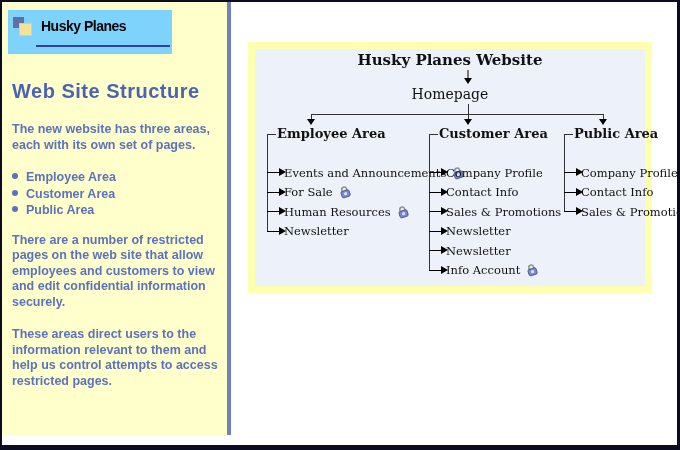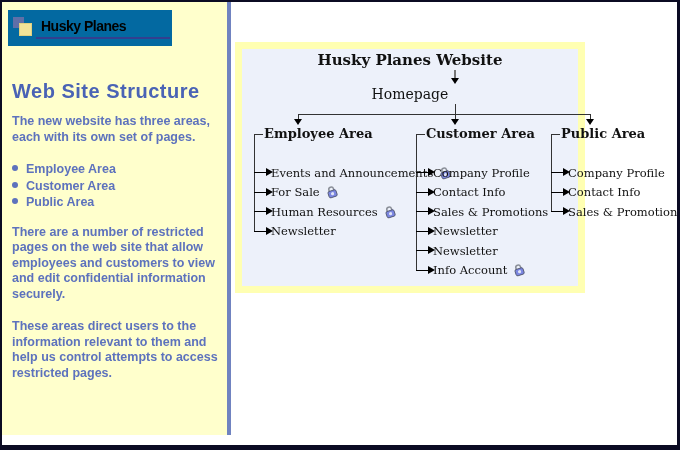--- a/index.html
+++ b/index.html
@@ -2,39 +2,39 @@
 <html><head>
 <meta charset="utf-8">
 <style>
   html,body{margin:0;padding:0;background:#fff;font-family:"Liberation Sans",sans-serif;}
   .page{position:relative;width:680px;height:450px;box-sizing:border-box;background:#fff;
         border:2px solid #0b0b23;border-right-width:3px;border-bottom-width:5px;overflow:hidden;}
 
   
   .sidebar{position:absolute;left:0;top:0;width:229px;height:433px;box-sizing:border-box;
            background:#FFFFCC;border-right:4px solid #7083C0;}
-  .logo-box{position:absolute;left:6px;top:8px;width:164px;height:36px;background:#0369a1;}
+  .logo-box{position:absolute;left:6px;top:8px;width:164px;height:44px;background:#7dd3fc;}
   .logo-mark{position:absolute;left:5px;top:7px;width:24px;height:24px;}
   .logo-sq-blue{position:absolute;left:0;top:0;width:11px;height:11px;background:#5F6FA8;}
   .logo-sq-yellow{position:absolute;left:6px;top:6px;width:11px;height:11px;background:#F2E398;border:1px solid #e0d080;}
   .logo-text{position:absolute;left:33px;top:8px;font-weight:bold;font-size:14px;color:#000;
              letter-spacing:-0.5px;white-space:nowrap;}
   .logo-rule{position:absolute;left:28px;right:2px;bottom:7px;height:2px;background:#333f8f;}
   .sb-title{position:absolute;left:10px;top:78px;font-size:20px;font-weight:bold;color:#4A63B5;
             letter-spacing:0.5px;white-space:nowrap;}
   .sb-text{position:absolute;left:10px;top:112px;width:212px;color:#5D72BD;font-weight:bold;
            font-size:12.5px;line-height:15.5px;}
-  .sb-text p{margin:0 0 17px 0;}
+  .sb-text p{margin:8px 0 17px 0;}
   .sb-bullets{list-style:none;margin:0 0 14px 0;padding:0;}
   .sb-bullets li{margin:0 0 1px 0;}
   .sb-bullets li::before{content:'';display:inline-block;width:6px;height:6px;border-radius:50%;
                          background:currentColor;margin-right:8px;vertical-align:2px;}
 
   
-  .diagram{position:absolute;left:233px;top:40px;width:350px;height:251px;box-sizing:border-box;
+  .diagram{position:absolute;left:246px;top:40px;width:404px;height:251px;box-sizing:border-box;
            border:7px solid #FFFFB2;background:#EDF1FA;}
   .d-inner{position:absolute;left:0;top:0;right:0;bottom:0;color:#111;
            font-family:"DejaVu Serif","Liberation Serif",serif;}
   .d-root{position:absolute;top:2px;left:0;right:0;text-align:center;font-weight:bold;font-size:15px;}
   .d-home{position:absolute;top:37px;left:0;right:0;text-align:center;font-weight:normal;font-size:14px;}
   .varrow{position:absolute;width:2px;background:#777;}
   .varrow::after{content:'';position:absolute;bottom:-5px;left:-3px;border-left:4px solid transparent;
                  border-right:4px solid transparent;border-top:6px solid #000;}
   .va-root{left:212px;top:21px;height:9px;}
   .stem{position:absolute;left:213px;top:55px;width:1px;height:10px;background:#333;}

